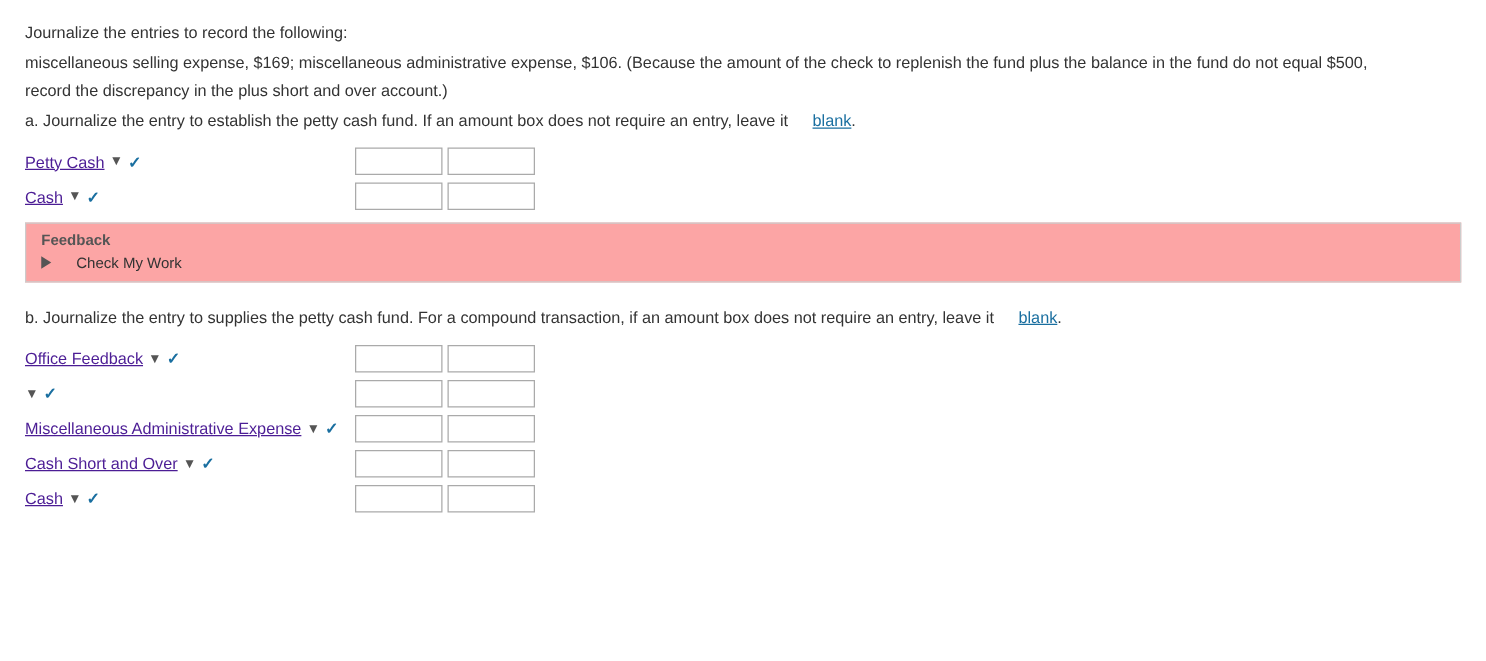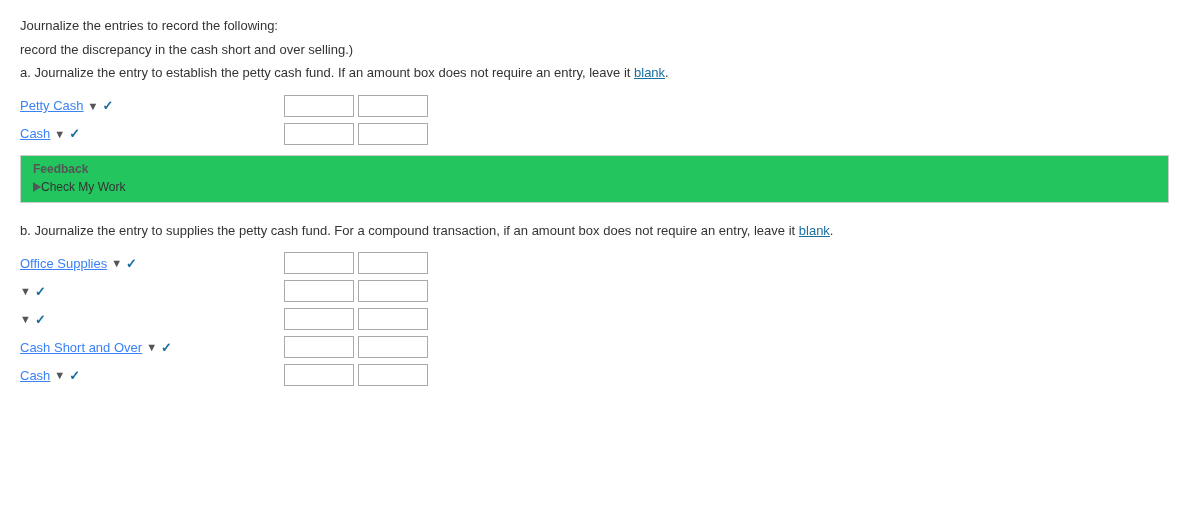--- a/index.html
+++ b/index.html
@@ -19,38 +19,39 @@
       margin-bottom: 4px;
     }
     .section-label {
       font-weight: normal;
       margin-bottom: 12px;
       line-height: 1.5;
     }
     .section-label a, .section-label span.link {
       color: #1a6fa0;
       text-decoration: underline;
+      margin-left: 16px;
     }
     .journal-section {
       margin-bottom: 10px;
     }
     .journal-row {
       display: flex;
       align-items: center;
       margin-bottom: 6px;
       gap: 4px;
     }
     .account-select-wrapper {
       display: flex;
       align-items: center;
       gap: 4px;
       min-width: 260px;
     }
     .account-link {
-      color: #3b82f6;
+      color: #4c1d95;
       text-decoration: underline;
       cursor: pointer;
       font-size: 13px;
       white-space: nowrap;
     }
     .dropdown-arrow {
       font-size: 11px;
       color: #555;
       cursor: pointer;
     }
@@ -69,49 +70,50 @@
     }
     .feedback-label {
       font-size: 12px;
       font-weight: bold;
       color: #555;
       margin-bottom: 4px;
     }
     .check-my-work {
       display: flex;
       align-items: center;
-      gap: 0;
+      gap: 20px;
       font-size: 12px;
       color: #333;
       cursor: pointer;
     }
     .check-my-work-triangle {
       width: 0;
       height: 0;
       border-top: 5px solid transparent;
       border-bottom: 5px solid transparent;
       border-left: 8px solid #555;
       display: inline-block;
     }
     .section-divider {
       margin: 18px 0 12px 0;
     }
     .feedback-section {
-      background: #22c55e;
+      background: #fca5a5;
       border: 1px solid #ccc;
       padding: 6px 12px 8px 12px;
       margin-top: 6px;
     }
   </style>
 </head>
 <body>
 
 <div class="instructions">
   <p>Journalize the entries to record the following:</p>
-  <p>record the discrepancy in the cash short and over selling.)</p>
+  <p>miscellaneous selling expense, $169; miscellaneous administrative expense, $106. (Because the amount of the check to replenish the fund plus the balance in the fund do not equal $500,</p>
+  <p>record the discrepancy in the plus short and over account.)</p>
 </div>
 
 <div class="section-label">
   <span>a. Journalize the entry to establish the petty cash fund. If an amount box does not require an entry, leave it </span><span class="link" style="color:#1a6fa0;text-decoration:underline;">blank</span><span>.</span>
 </div>
 
 <div class="journal-section">
 
   <div class="journal-row">
     <div class="account-select-wrapper">
@@ -144,39 +146,40 @@
 
 <div class="section-divider"></div>
 <div class="section-label">
   <span>b. Journalize the entry to supplies the petty cash fund. For a compound transaction, if an amount box does not require an entry, leave it </span><span class="link" style="color:#1a6fa0;text-decoration:underline;">blank</span><span>.</span>
 </div>
 
 <div class="journal-section">
 
   <div class="journal-row">
     <div class="account-select-wrapper">
-      <span class="account-link">Office Supplies</span>
-      <span class="dropdown-arrow">▼</span>
-      <span class="check-icon">✓</span>
-    </div>
-    <input class="amount-input" type="text" value="" style="">
-    <input class="amount-input" type="text" value="" style="">
-  </div>
-
-  <div class="journal-row">
-    <div class="account-select-wrapper">
-      <span class="dropdown-arrow">▼</span>
-      <span class="check-icon">✓</span>
-    </div>
-    <input class="amount-input" type="text" value="" style="">
-    <input class="amount-input" type="text" value="" style="">
-  </div>
-
-  <div class="journal-row">
-    <div class="account-select-wrapper">
+      <span class="account-link">Office Feedback</span>
+      <span class="dropdown-arrow">▼</span>
+      <span class="check-icon">✓</span>
+    </div>
+    <input class="amount-input" type="text" value="" style="">
+    <input class="amount-input" type="text" value="" style="">
+  </div>
+
+  <div class="journal-row">
+    <div class="account-select-wrapper">
+      <span class="dropdown-arrow">▼</span>
+      <span class="check-icon">✓</span>
+    </div>
+    <input class="amount-input" type="text" value="" style="">
+    <input class="amount-input" type="text" value="" style="">
+  </div>
+
+  <div class="journal-row">
+    <div class="account-select-wrapper">
+      <span class="account-link">Miscellaneous Administrative Expense</span>
       <span class="dropdown-arrow">▼</span>
       <span class="check-icon">✓</span>
     </div>
     <input class="amount-input" type="text" value="" style="">
     <input class="amount-input" type="text" value="" style="">
   </div>
 
   <div class="journal-row">
     <div class="account-select-wrapper">
       <span class="account-link">Cash Short and Over</span>

